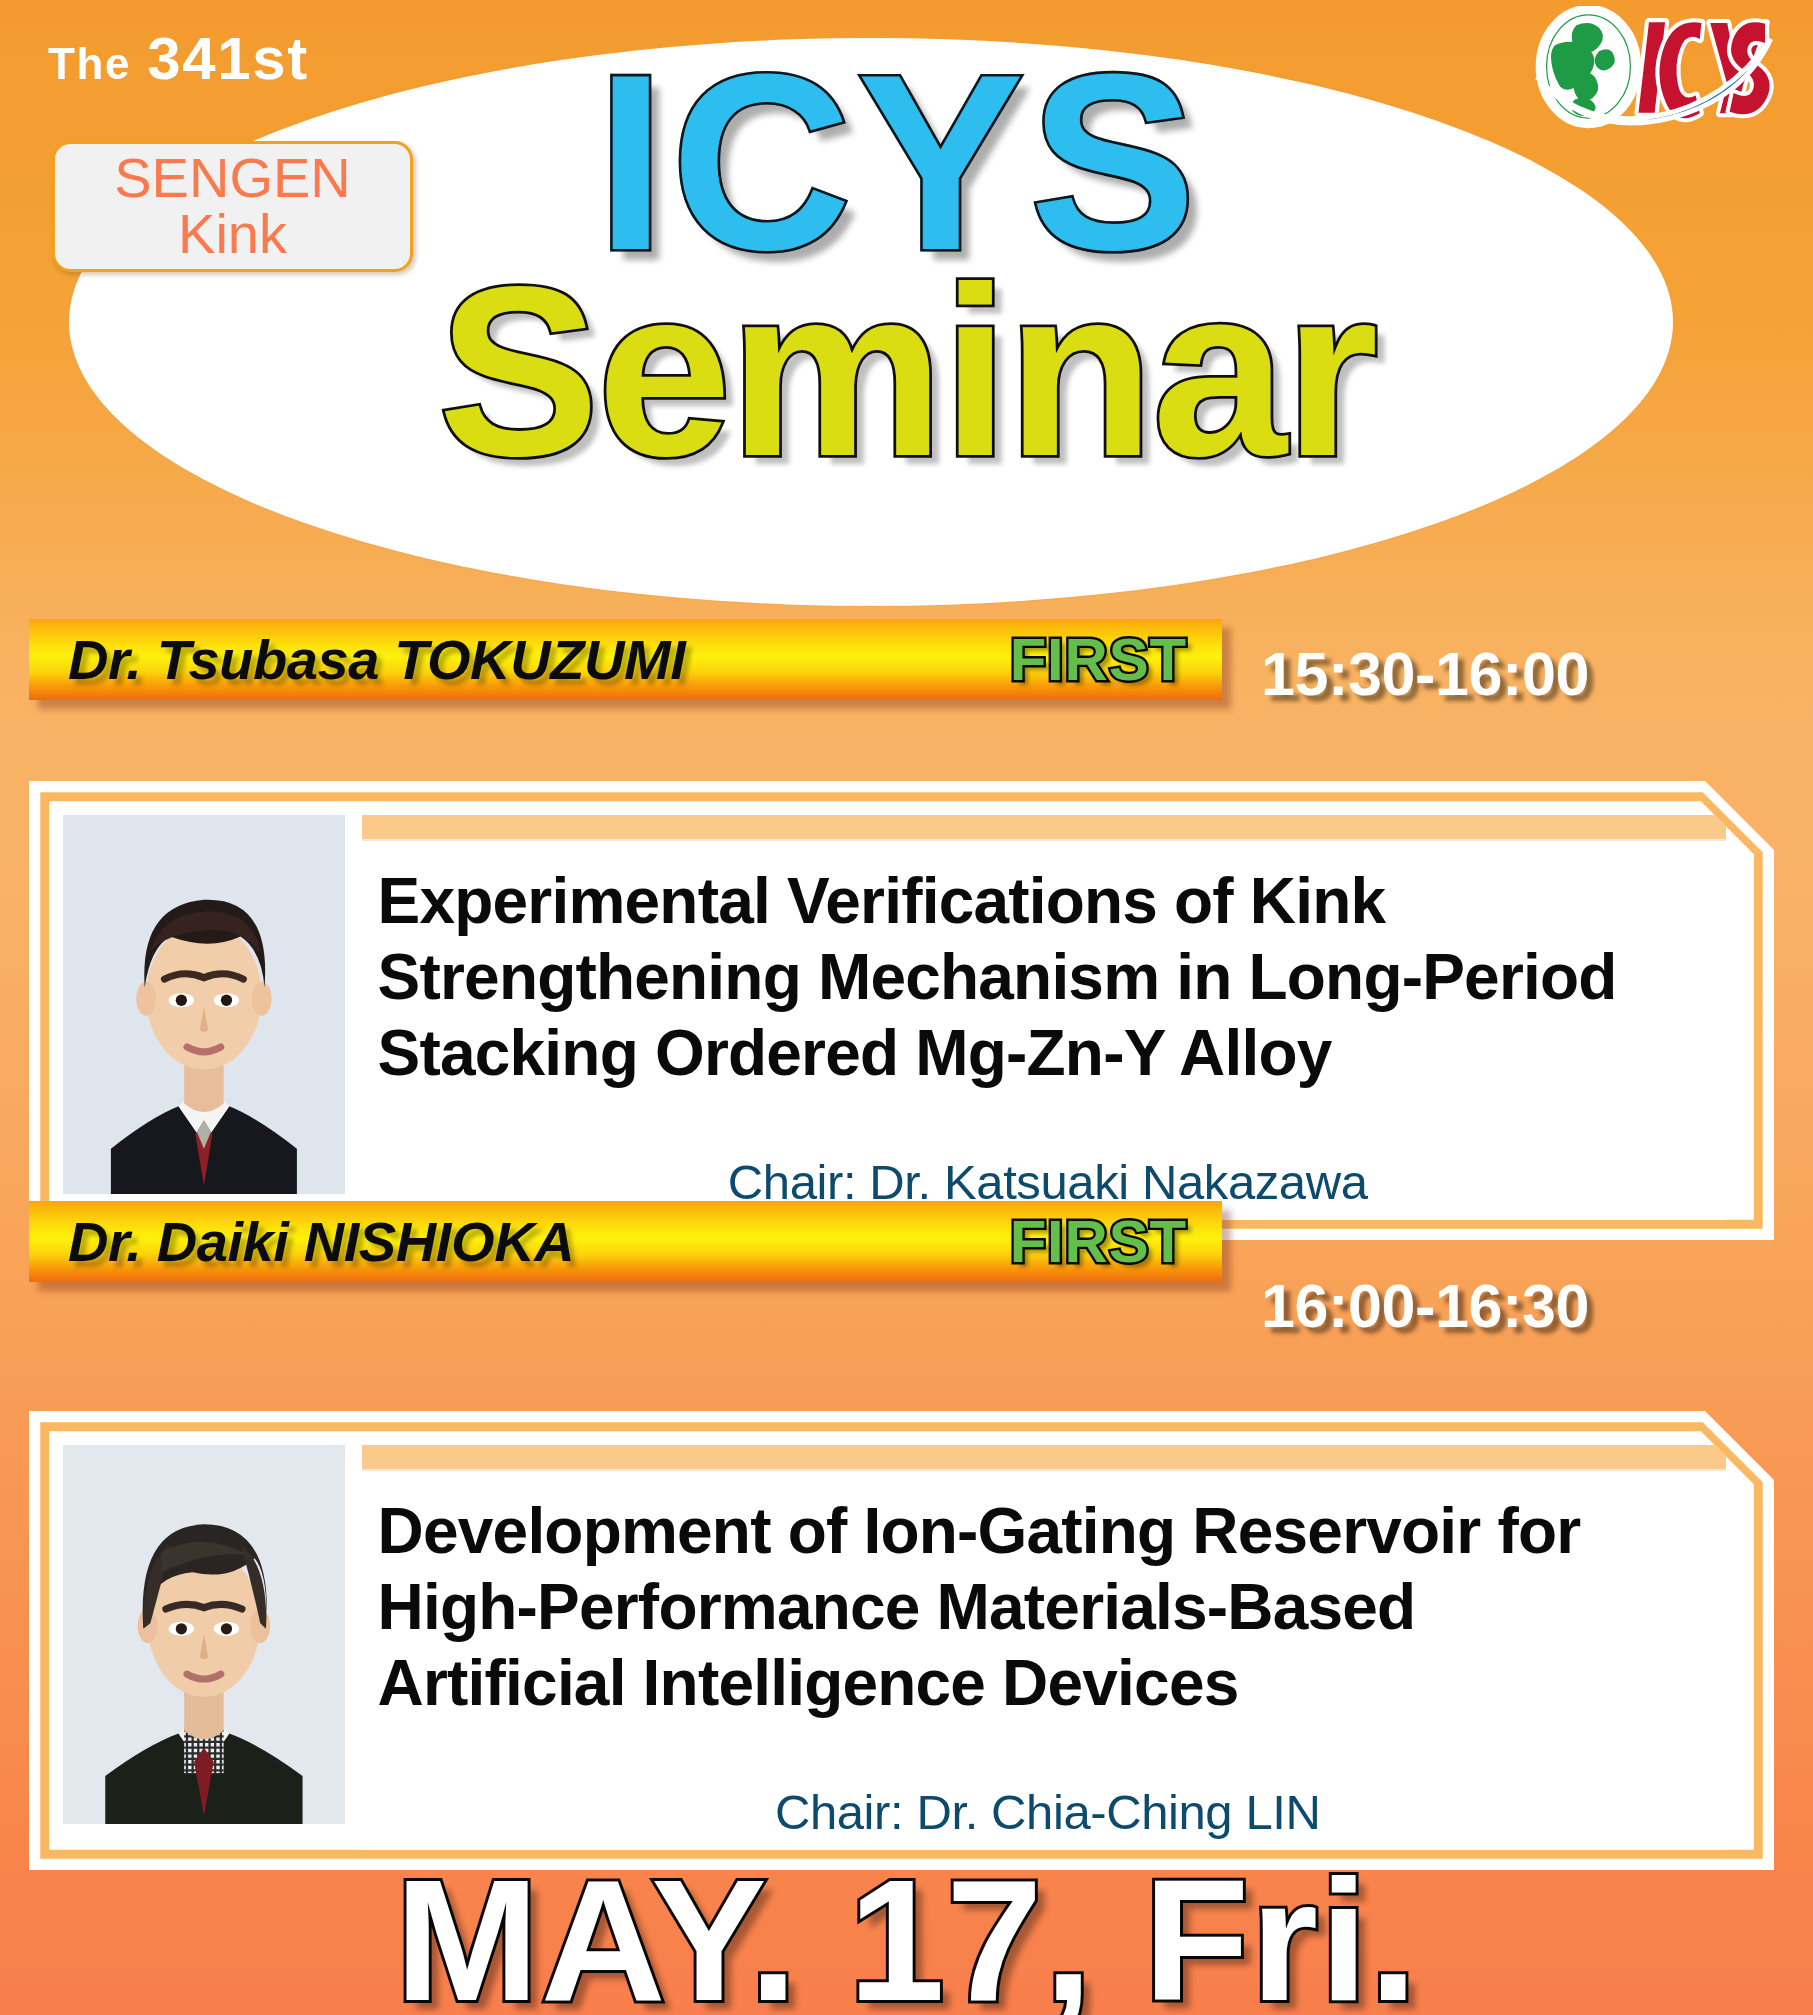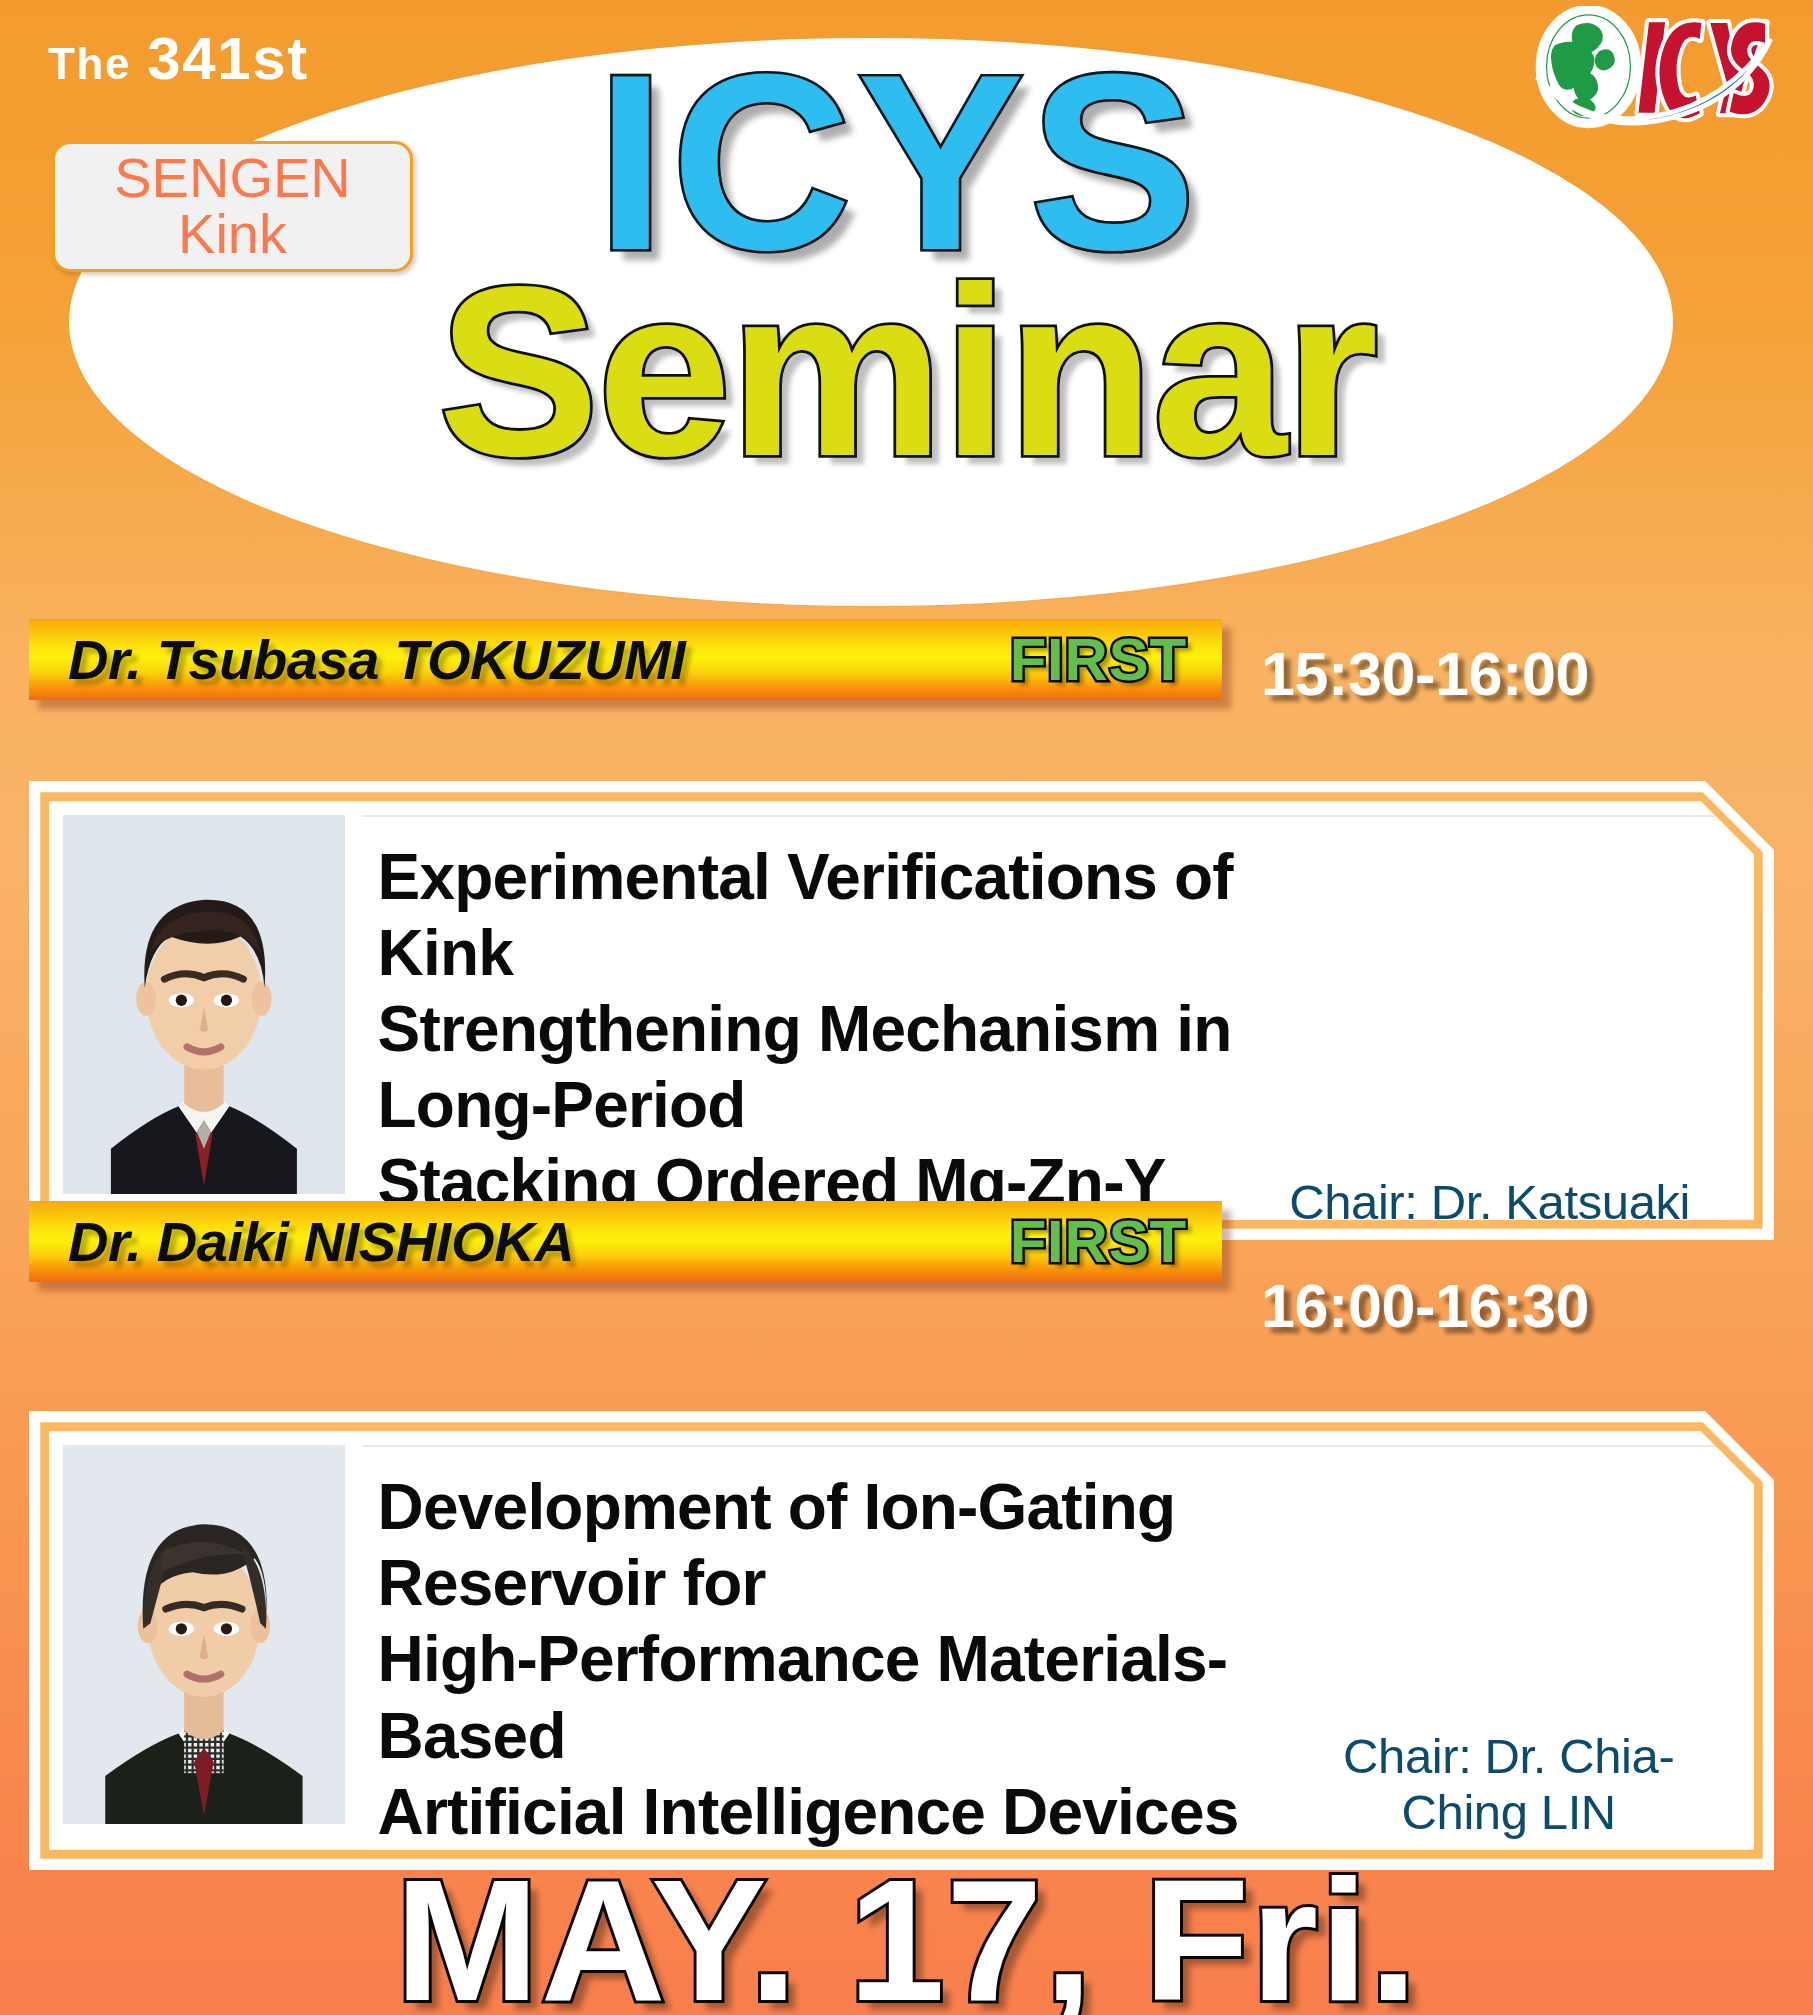--- a/index.html
+++ b/index.html
@@ -197,21 +197,21 @@
     height:24px;
     background:#FBC98A;
     border-bottom:2px solid #E9E9E9;
     margin:13.7px 0 0 0;
   }
   .talk-body{
     flex:1 1 auto;
     background:#FFFFFF;
     padding:22px 8px 0 16px;
     box-sizing:border-box;
-    display:flex;flex-direction:row;
+    display:flex;flex-direction:column;
   }
   .talk-title{
     color:#0A0A0A;
     font-size:64px;
     font-weight:bold;
     line-height:1.19;
     letter-spacing:-0.8px;
   }
   .talk-chair{
     margin-top:auto;

